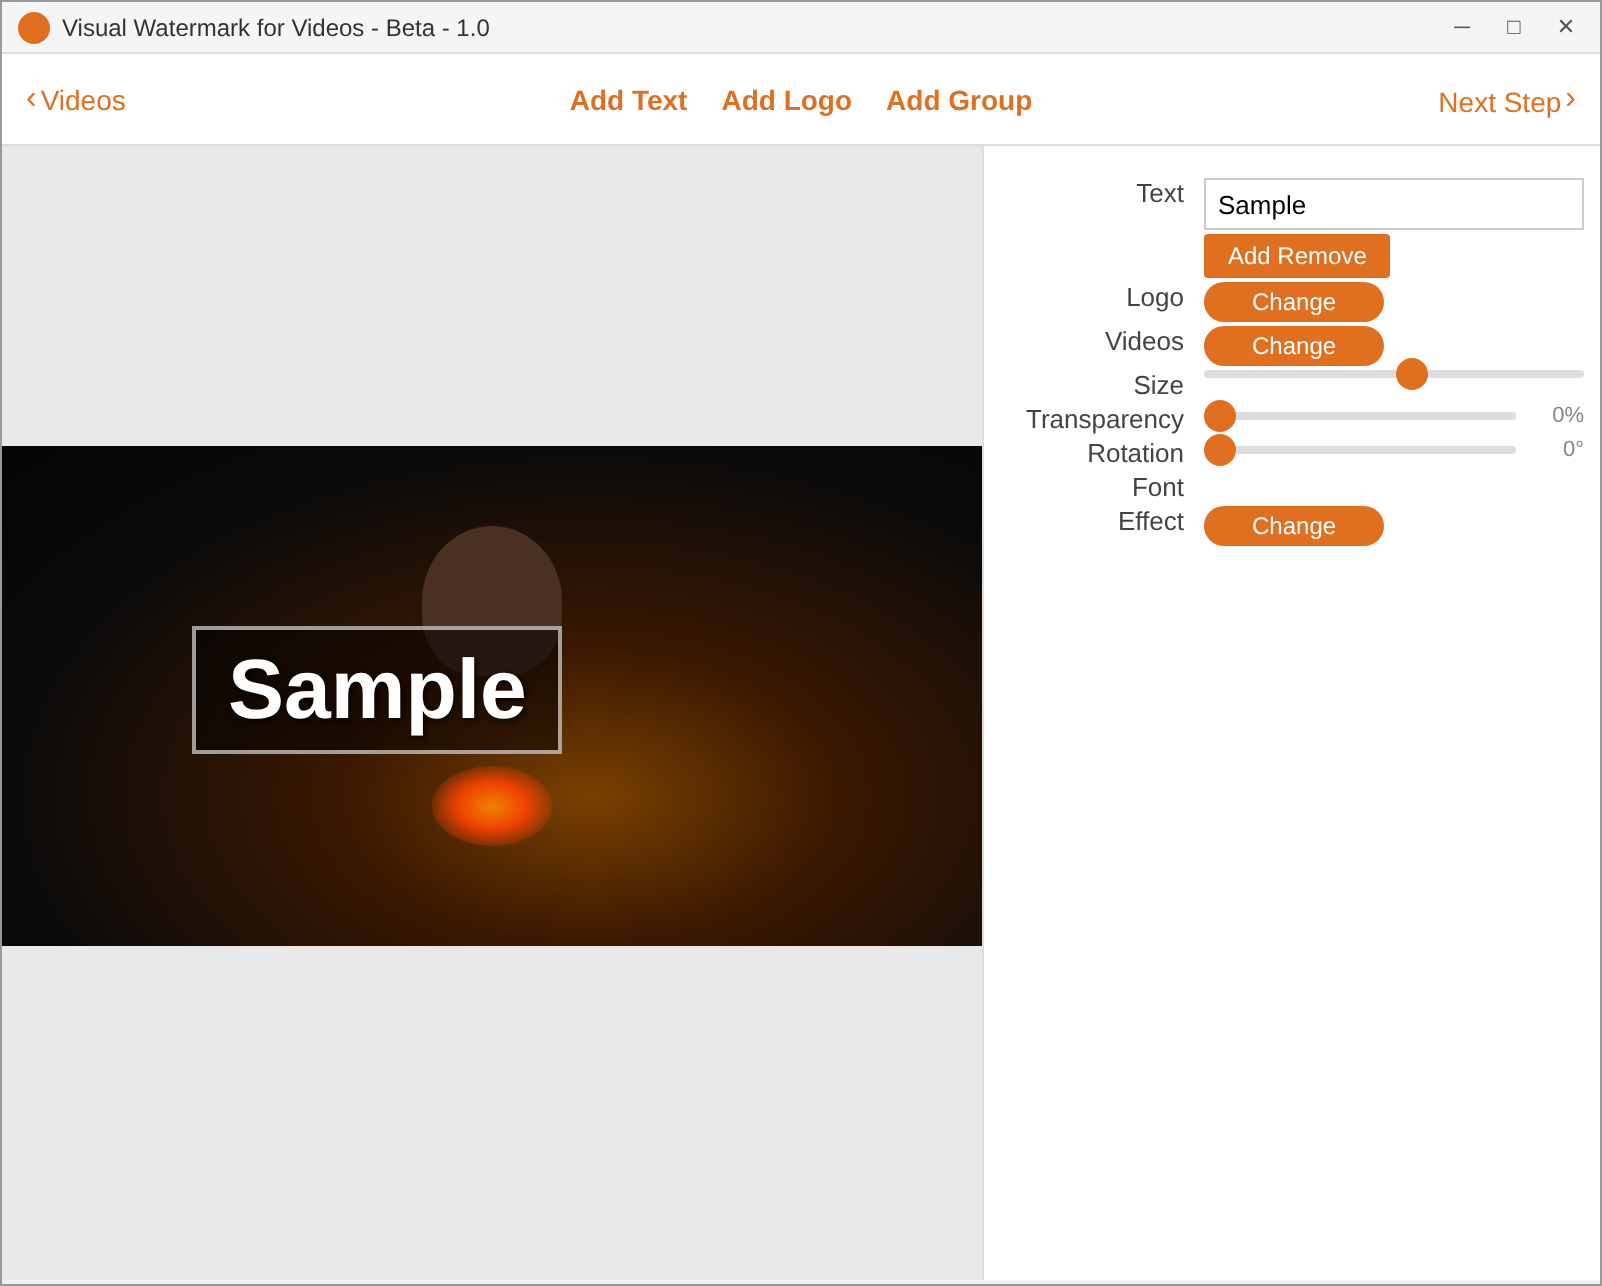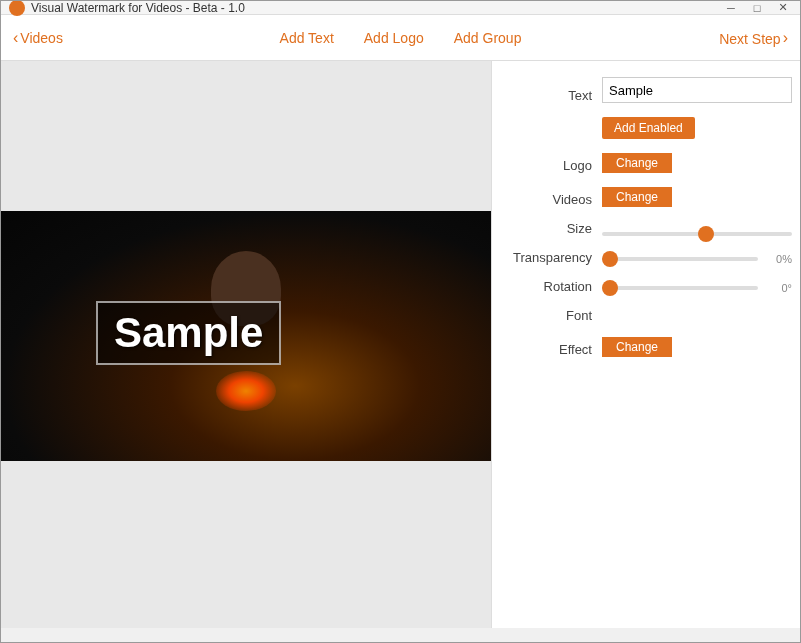--- a/index.html
+++ b/index.html
@@ -11,21 +11,21 @@
       height: 643px;
       overflow: hidden;
       border: 1px solid #999;
     }
 
     
     .titlebar {
       display: flex;
       align-items: center;
       background: #f5f5f5;
-      height: 14px;
+      height: 26px;
       padding: 0 8px;
       border-bottom: 1px solid #ddd;
       user-select: none;
     }
     .titlebar-icon {
       width: 16px;
       height: 16px;
       margin-right: 6px;
       background: #e07020;
       border-radius: 50%;
@@ -70,24 +70,25 @@
       cursor: pointer;
       margin-right: auto;
       text-decoration: none;
     }
     .toolbar-back-arrow {
       font-size: 16px;
       margin-right: 2px;
     }
     .toolbar-actions {
       display: flex;
-      gap: 30px;
+      gap: 17px;
       position: absolute;
       left: 50%;
       transform: translateX(-50%);
+      font-weight: bold;
     }
     .toolbar-action {
       color: #e07020;
       font-size: 14px;
       cursor: pointer;
       white-space: nowrap;
     }
     .toolbar-next {
       display: flex;
       align-items: flex-end;
@@ -181,22 +182,22 @@
 
     
     .right-panel {
       flex: 1;
       background: #fff;
       padding: 16px 20px;
       border-left: 1px solid #ddd;
     }
     .control-row {
       display: flex;
-      align-items: flex-end;
-      margin-bottom: 14px;
+      align-items: flex-start;
+      margin-bottom: 2px;
     }
     .control-label {
       width: 90px;
       text-align: right;
       padding-right: 10px;
       color: #444;
       font-size: 13px;
     }
     .control-value {
       flex: 1;
@@ -216,24 +217,24 @@
       border: none;
       padding: 4px 12px;
       font-size: 12px;
       cursor: pointer;
       border-radius: 2px;
     }
     .btn-orange-outline {
       background: #e07020;
       color: #fff;
       border: none;
-      padding: 3px 14px;
+      padding: 3px 24px;
       font-size: 12px;
       cursor: pointer;
-      border-radius: 0;
+      border-radius: 10px;
     }
 
     
     .slider-container {
       display: flex;
       align-items: center;
       width: 190px;
     }
     .slider {
       -webkit-appearance: none;
@@ -337,21 +338,21 @@
     <div class="control-row">
       <span class="control-label">Text</span>
       <div class="control-value">
         <input type="text" class="text-input" value="Sample" style="">
       </div>
     </div>
 
     <div class="control-row">
       <span class="control-label"></span>
       <div class="control-value">
-        <button class="btn-orange">Add Enabled</button>
+        <button class="btn-orange">Add Remove</button>
       </div>
     </div>
 
     <div class="control-row">
       <span class="control-label">Logo</span>
       <div class="control-value">
         <button class="btn-orange-outline">Change</button>
       </div>
     </div>
 

